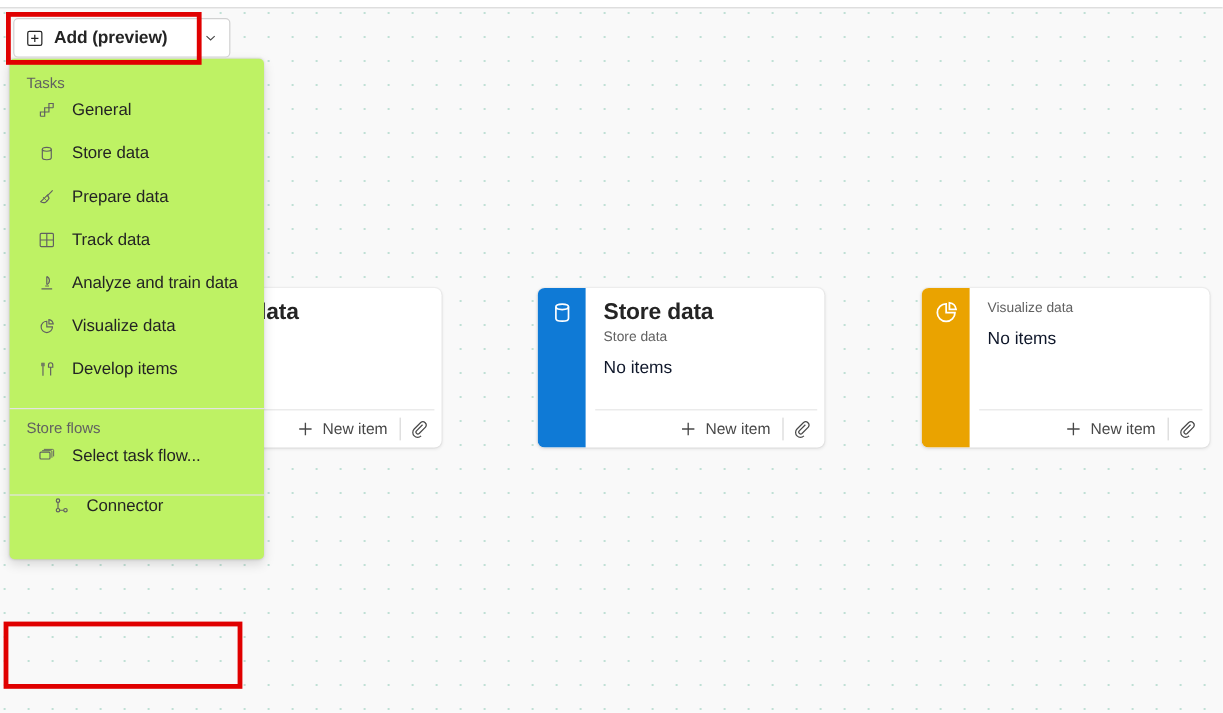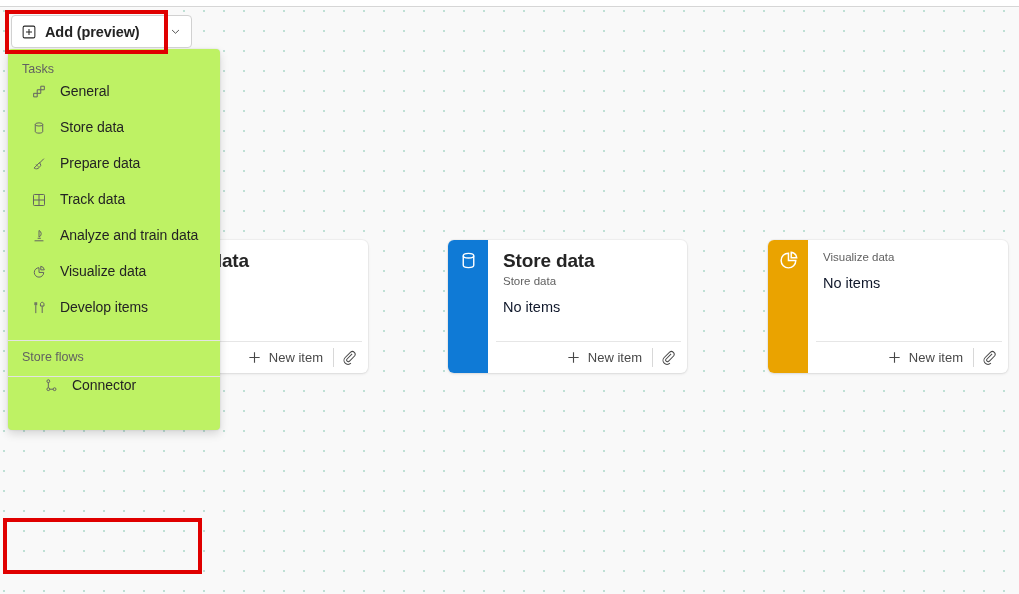--- a/index.html
+++ b/index.html
@@ -355,20 +355,30 @@
           <path d="M12.6 2.6c-1.1 0-2 .9-2 2v2.2h4V4.6c0-1.1-.9-2-2-2zM12.6 7v7.6"></path>
         </svg>
       </span>
       <span class="menu-item-label">Develop items</span>
     </div>
 
     <div class="menu-divider"></div>
 
     <div class="menu-header">Store flows</div>
 
+    <div class="menu-item">
+      <span class="menu-item-icon">
+        <svg width="16" height="16" viewBox="0 0 18 18" fill="none" stroke="#616161" stroke-width="1.1">
+          <rect x="2.6" y="5.4" width="9.4" height="6.4" rx="1"></rect>
+          <path d="M4.6 4h8.2a1 1 0 0 1 1 1v5.6" stroke-width="0.9"></path>
+          <path d="M6.2 2.8h8.2a1 1 0 0 1 1 1v5.6" stroke-width="0.9"></path>
+        </svg>
+      </span>
+      <span class="menu-item-label">Select task flow...</span>
+    </div>
 
     <div class="menu-divider"></div>
 
     <div class="menu-item" style="height:40px;margin-left:12px;">
       <span class="menu-item-icon">
         <svg width="16" height="16" viewBox="0 0 18 18" fill="none" stroke="#616161" stroke-width="1.1">
           <circle cx="6" cy="3.6" r="1.6"></circle>
           <circle cx="6" cy="12.6" r="1.6"></circle>
           <circle cx="13" cy="12.6" r="1.6"></circle>
           <path d="M6 5.2v5.8M7.6 12.6h3.8"></path>

